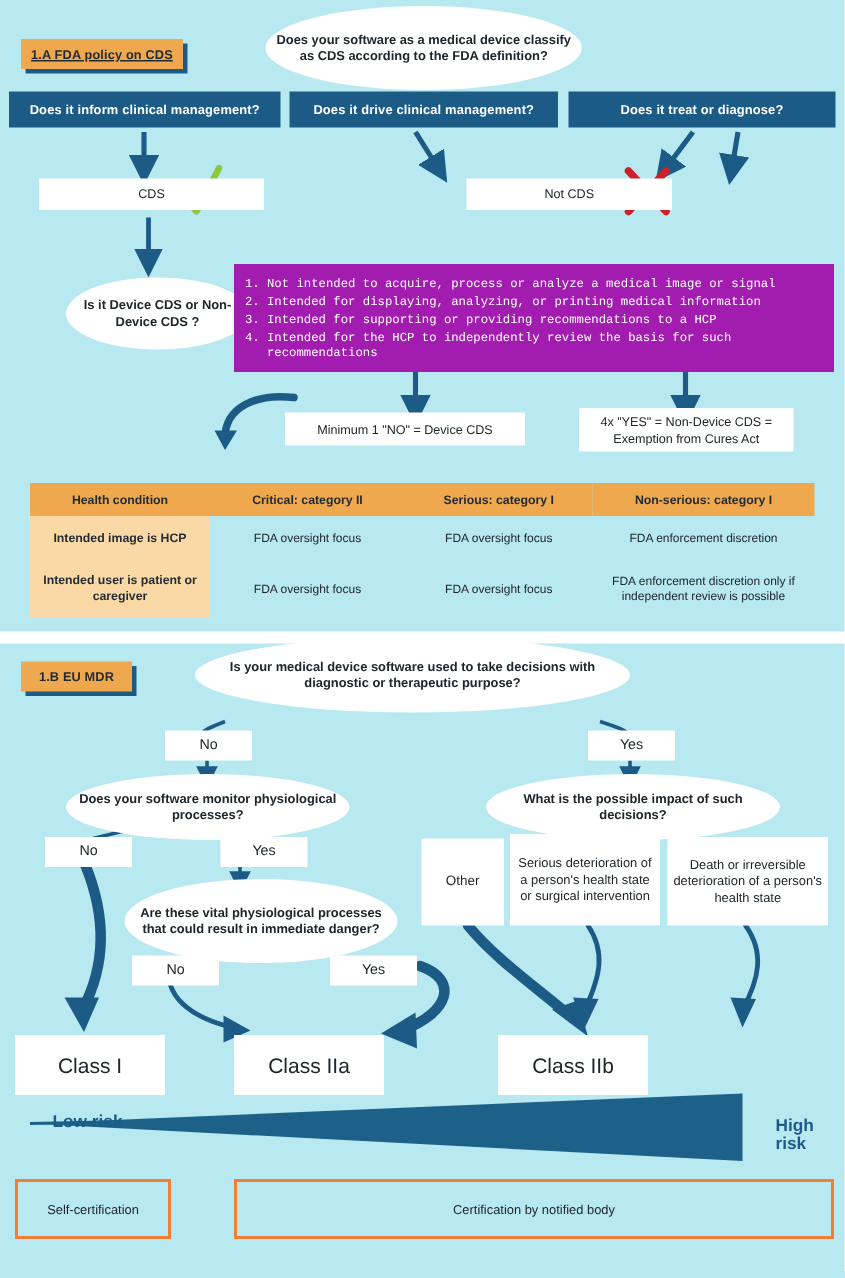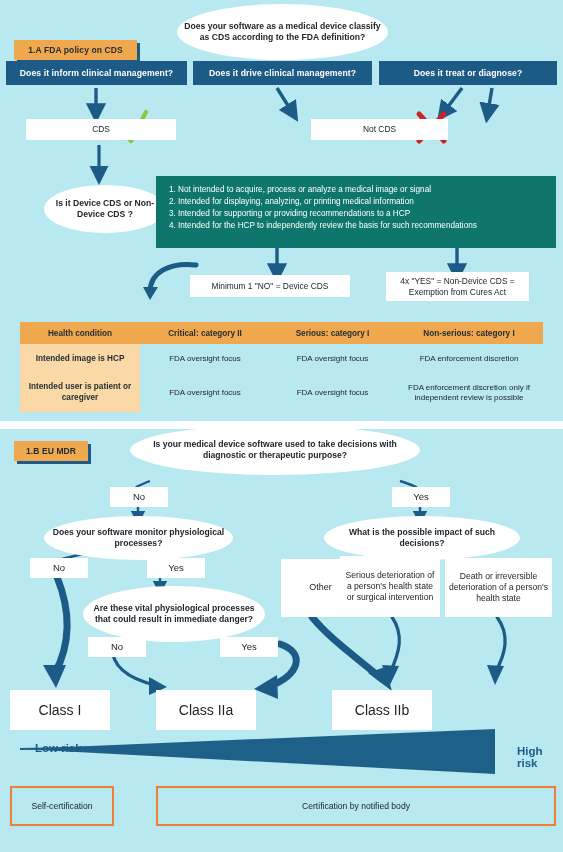--- a/index.html
+++ b/index.html
@@ -37,22 +37,22 @@
     font-size:8.4px;text-align:center;line-height:1.25;
   }
   .ellipse{
     position:absolute;background:#ffffff;border-radius:50%;
     display:flex;align-items:center;justify-content:center;
     text-align:center;color:#20272c;font-size:8.6px;font-weight:bold;
     line-height:1.32;padding:0 6px;box-sizing:border-box;
   }
 
   .criteria{
-    position:absolute;background:#0f766e;color:#ffffff;
-    font-size:8.2px;padding:7px 8px 7px 10px;box-sizing:border-box;
+    position:absolute;background:#a21caf;color:#ffffff;
+    font-size:8.2px;padding:7px 8px 7px 10px;box-sizing:border-box;font-family:Liberation Mono, monospace;
   }
   .criteria ol{margin:0;padding-left:12px;}
   .criteria li{margin:1.6px 0;line-height:1.28;}
 
   
   .tbl{position:absolute;border-collapse:collapse;}
   .tbl td,.tbl th{padding:0;}
   .thead-cell{
     background:#f0a84e;color:#1f2a33;font-size:8.2px;font-weight:bold;
     height:22px;vertical-align:middle;
@@ -111,21 +111,21 @@
       <path d="M457,248 L457,272" stroke="#1d5b87" stroke-width="3.4" fill="none" marker-end="url(#ah)"></path>
 
       <path d="M196,265 C170,262 150,272 150,292" stroke="#1d5b87" stroke-width="5" fill="none" stroke-linecap="round"></path>
       <path d="M143,287 L150,300 L158,287 z" fill="#1d5b87"></path>
 
       <path d="M124,133 L131,141 L146,112" stroke="#8dc63f" stroke-width="4.2" fill="none" stroke-linecap="round" stroke-linejoin="round"></path>
 
       <path d="M419,114 L444,141 M444,114 L419,141" stroke="#cf2027" stroke-width="5" fill="none" stroke-linecap="round"></path>
     </svg>
 
-    <div class="badge" style="left:14px;top:40px;width:123px;height:20px;">1.A FDA policy on CDS</div>
+    <div class="badge" style="left:14px;top:26px;width:108px;height:20px;text-decoration:underline;">1.A FDA policy on CDS</div>
 
     <div class="ellipse" style="left:177px;top:4px;width:211px;height:56px;">Does your software as a medical device classify as CDS according to the FDA definition?</div>
 
     <div class="navyblock" style="left:6px;top:61px;width:181px;height:24px;">Does it inform clinical management?</div>
     <div class="navyblock" style="left:193px;top:61px;width:179px;height:24px;">Does it drive clinical management?</div>
     <div class="navyblock" style="left:379px;top:61px;width:178px;height:24px;">Does it treat or diagnose?</div>
 
     <div class="whitebox" style="left:26px;top:119px;width:150px;height:21px;">CDS</div>
     <div class="whitebox" style="left:311px;top:119px;width:137px;height:21px;">Not CDS</div>
 
@@ -223,21 +223,21 @@
     <div class="ellipse" style="left:324px;top:87px;width:196px;height:44px;">What is the possible impact of such decisions?</div>
 
     <div class="whitebox" style="left:30px;top:129px;width:58px;height:20px;font-size:9.5px;">No</div>
     <div class="whitebox" style="left:147px;top:129px;width:58px;height:20px;font-size:9.5px;">Yes</div>
 
     <div class="ellipse" style="left:83px;top:157px;width:182px;height:56px;">Are these vital physiological processes that could result in immediate danger?</div>
 
     <div class="whitebox" style="left:88px;top:208px;width:58px;height:20px;font-size:9.5px;">No</div>
     <div class="whitebox" style="left:220px;top:208px;width:58px;height:20px;font-size:9.5px;">Yes</div>
 
-    <div class="whitebox" style="left:281px;top:130px;width:55px;height:58px;font-size:9px;padding-left:12px;">Other</div>
+    <div class="whitebox" style="left:281px;top:130px;width:55px;height:58px;font-size:9px;">Other</div>
     <div class="whitebox" style="left:340px;top:127px;width:100px;height:61px;font-size:8.6px;padding:0 3px;box-sizing:border-box;">Serious deterioration of a person's health state or surgical intervention</div>
     <div class="whitebox" style="left:445px;top:129px;width:107px;height:59px;font-size:8.6px;padding:0 3px;box-sizing:border-box;">Death or irreversible deterioration of a person's health state</div>
 
     <div class="classbox" style="left:10px;top:261px;width:100px;height:40px;">Class I</div>
     <div class="classbox" style="left:156px;top:261px;width:100px;height:40px;">Class IIa</div>
     <div class="classbox" style="left:308px;top:261px;width:100px;height:40px;margin-left:24px;">Class IIb</div>
 
     <div class="risklabel" style="left:11px;top:313px;">Low risk</div>
     <div class="risklabel" style="left:493px;top:316px;">High risk</div>
 

